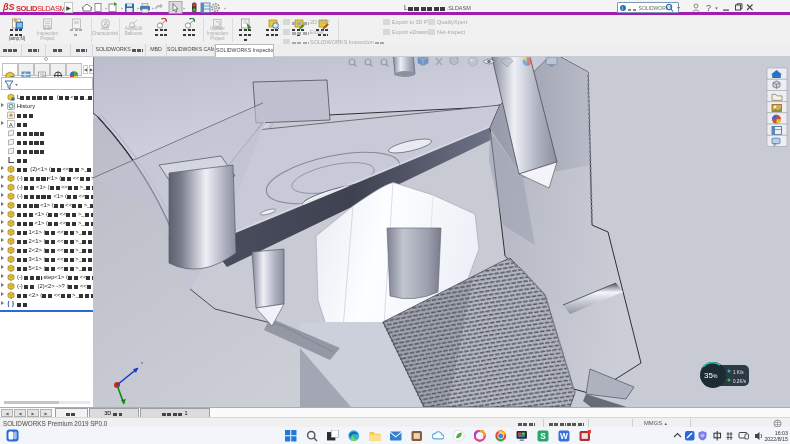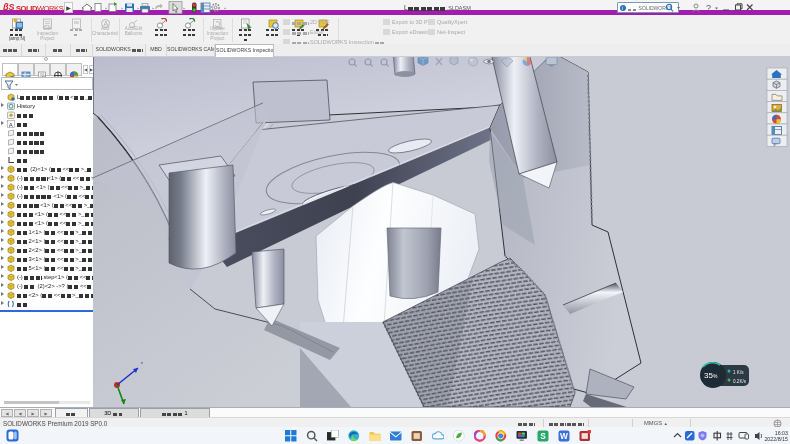--- a/index.html
+++ b/index.html
@@ -1,19 +1,19 @@
 <!DOCTYPE html>
 <html><head><meta charset="utf-8"><style>
 *{margin:0;padding:0;box-sizing:border-box}
 body{width:790px;height:444px;font-family:"Liberation Sans",sans-serif;overflow:hidden;position:relative;background:#fff}
 .ab{position:absolute}
 </style></head><body>
-<div class="ab" style="left:0;top:0;width:790px;height:15px;background:#f4f4f4;border-bottom:5px solid #a21caf">
+<div class="ab" style="left:0;top:0;width:790px;height:15px;background:#f4f4f4;border-bottom:3px solid #a21caf">
 <div class="ab" style="left:3px;top:2px;font-size:9px;font-weight:bold;color:#d2232a;font-style:italic">βS</div>
-<div class="ab" style="left:16px;top:3.5px;font-size:7.5px;font-weight:bold;color:#d2232a;letter-spacing:-0.4px">SOLID<span style="font-weight:normal">WORKS</span></div>
+<div class="ab" style="left:16px;top:3.5px;font-size:7.5px;font-weight:bold;color:#d2232a;letter-spacing:-0.4px">SOLID<span style="font-weight:normal">SLDASM</span></div>
 <div class="ab" style="left:64px;top:2px;width:9px;height:11px;border:1px solid #c8c8c8;background:#fff;font-size:6px;color:#444;text-align:center;line-height:10px">▶</div>
 <svg class="ab" style="left:80px;top:1px" width="155" height="13" viewBox="0 0 155 13">
 <path d="M7 3 L12 7 L11 7 L11 10 L3 10 L3 7 L2 7 Z" fill="#fff" stroke="#555" stroke-width="0.8"></path>
 <rect x="15" y="2.5" width="6" height="8" fill="#fff" stroke="#777" stroke-width="0.8"></rect>
 <rect x="29" y="3" width="7" height="7.5" fill="#fff" stroke="#777" stroke-width="0.8"></rect>
       <path d="M34 1 l3 2 -3 2 z" fill="#3a9a2a"></path>
       <path d="M25.5 6.5 l1.5 1 -1.5 1z" fill="#888"></path>
 <rect x="45" y="2.5" width="9" height="8.5" rx="0.5" fill="#2a6fb0"></rect>
       <rect x="47" y="2.5" width="5" height="3" fill="#d8e4ee"></rect>
       <rect x="46.5" y="7" width="6" height="4" fill="#e8eef4"></rect>

